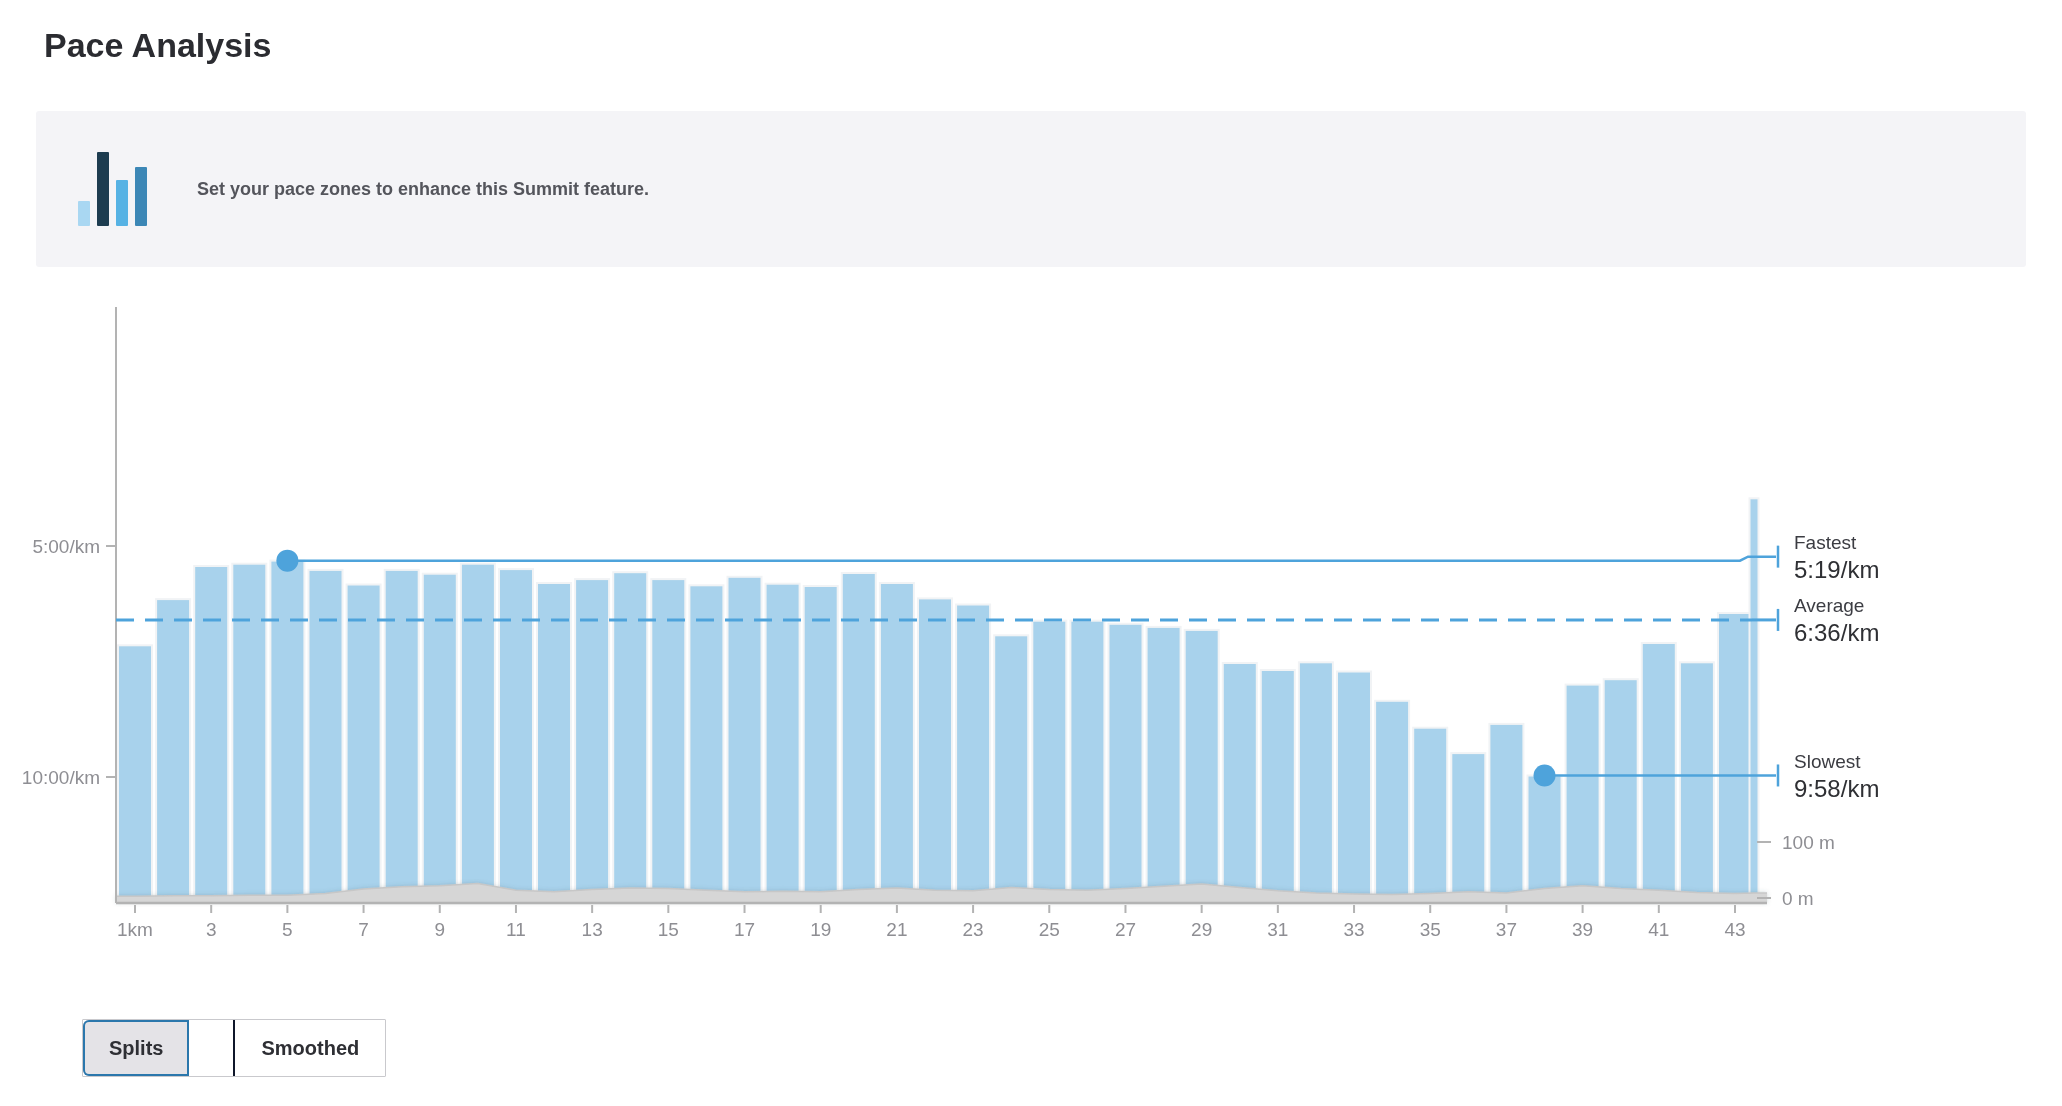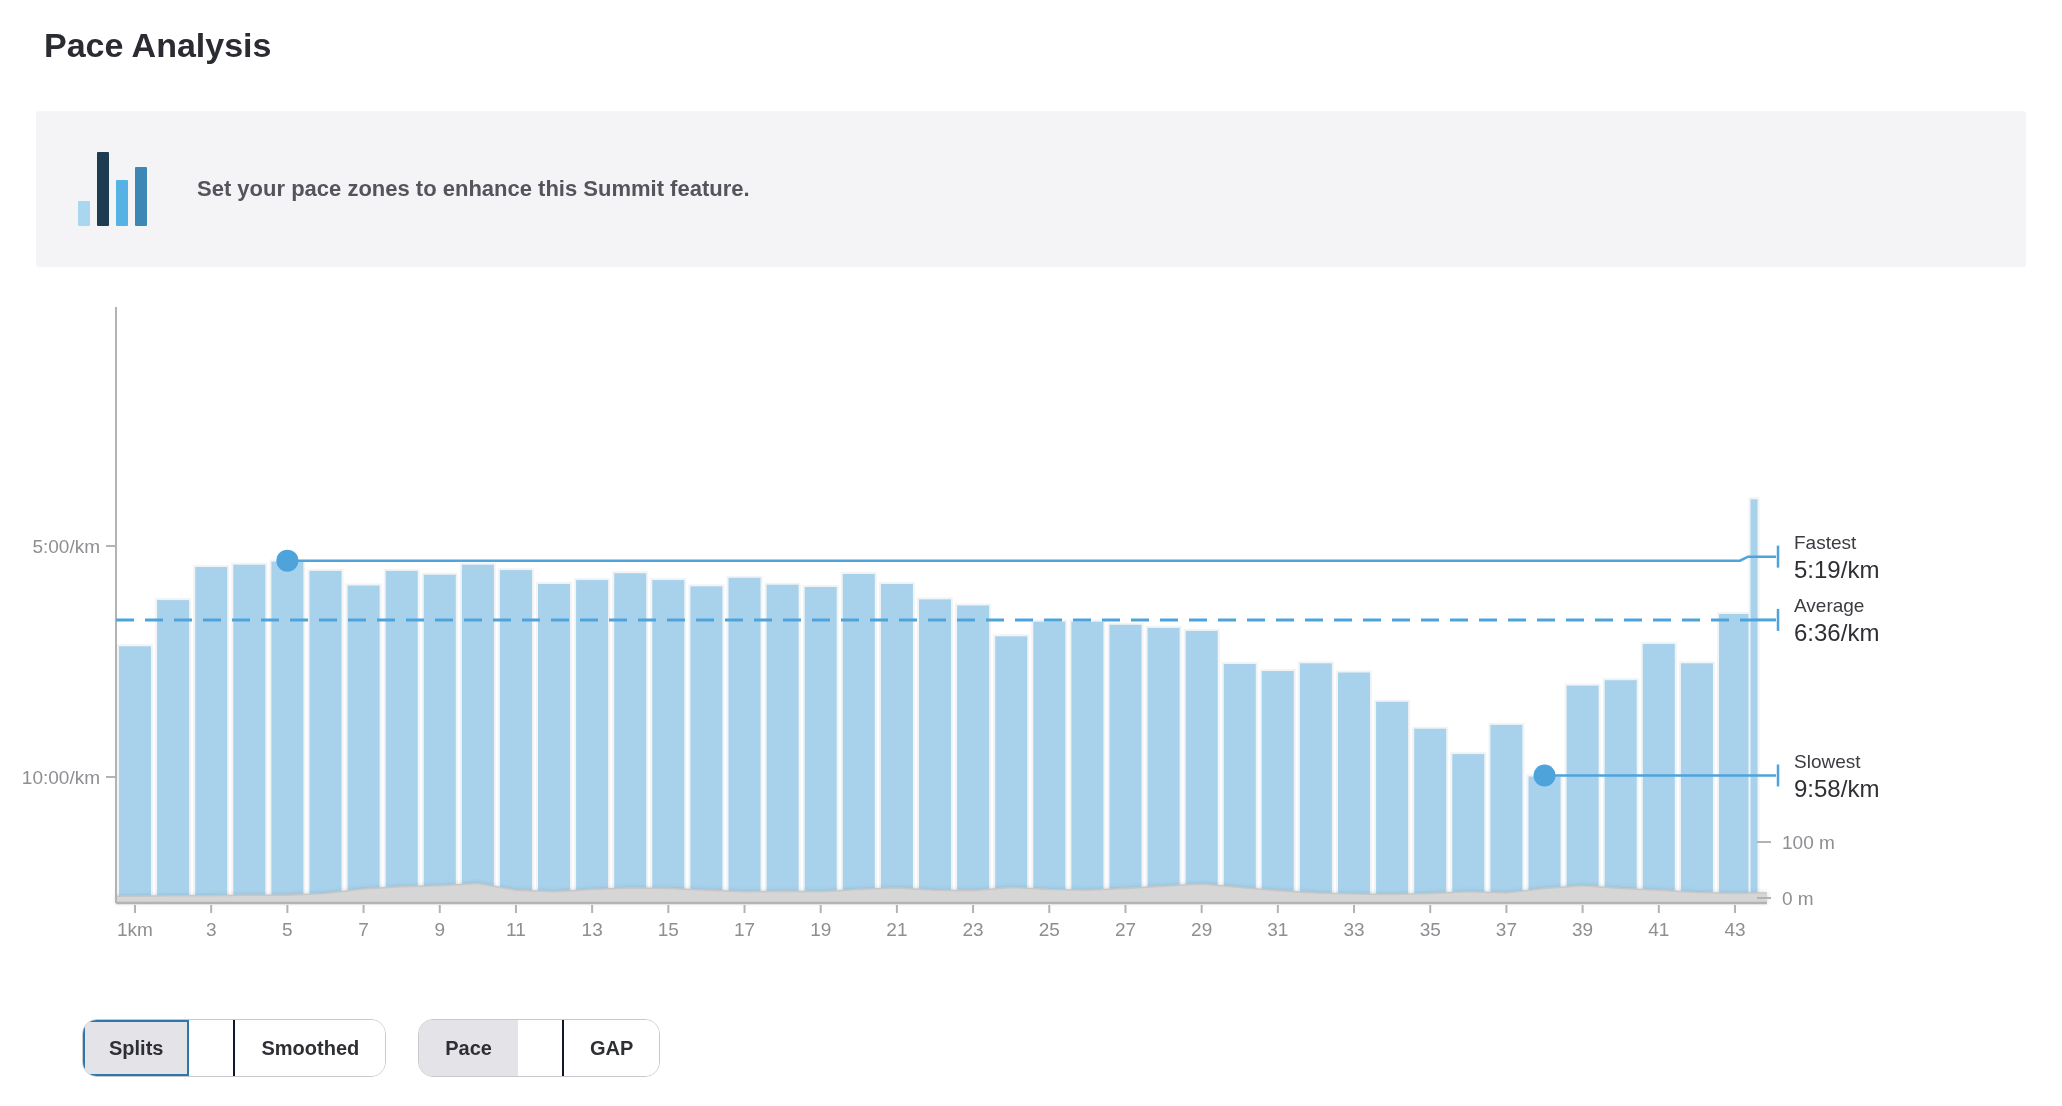--- a/index.html
+++ b/index.html
@@ -15,24 +15,24 @@
   .banner{
     position:absolute;left:36px;top:111px;width:1990px;height:156px;z-index:2;
     background:#f4f4f7;border-radius:3px;display:flex;align-items:center;
   }
   .banner-icon{display:flex;align-items:flex-end;gap:7px;margin-left:42px;height:74px;}
   .banner-icon span{width:12px;border-radius:1px;background:#ccc;}
   .banner-icon .b1{height:25px;}
   .banner-icon .b2{height:74px;}
   .banner-icon .b3{height:46px;}
   .banner-icon .b4{height:59px;}
-  .banner-text{margin-left:50px;font-size:22px;font-weight:700;color:#54555c;}
+  .banner-text{margin-left:50px;font-size:18px;font-weight:700;color:#54555c;}
   .controls{position:absolute;left:82px;top:1019px;display:flex;gap:32px;z-index:2;}
   .seg-group{
-    display:flex;border:1px solid #c9c9cd;border-radius:15px;overflow:hidden;
+    display:flex;border:1px solid #c9c9cd;border-radius:1px;overflow:hidden;
     background:#fff;height:58px;box-sizing:border-box;
   }
   .seg{
     padding:0 26px;line-height:56px;font-size:20px;font-weight:700;color:#2e2f34;
     background:#fff;border:none;font-family:"Liberation Sans",sans-serif;cursor:pointer;
   }
   .seg + .seg{border-left:2px solid #0f172a;margin-left:44px;}
   .seg.selected{background:#e4e3e7;}
   .seg.focused{box-shadow:inset 0 0 0 2px #2b77ac;border-radius:6px 0 0 6px;}
 </style>
@@ -182,17 +182,13 @@
       <text x="1794" y="761.46" font-size="19" fill="#3b3c42" text-anchor="start" dominant-baseline="central" font-family="&quot;Liberation Sans&quot;,sans-serif" font-weight="400">Slowest</text>
       <text x="1794" y="788.46" font-size="24" fill="#2f3034" text-anchor="start" dominant-baseline="central" font-family="&quot;Liberation Sans&quot;,sans-serif" font-weight="400">9:58/km</text>
     </g>
 </svg>
 
 <div class="controls">
   <div class="seg-group">
     <button class="seg selected focused">Splits</button>
     <button class="seg">Smoothed</button>
   </div>
-  <div class="seg-group">
-    <button class="seg selected">Pace</button>
-    <button class="seg">GAP</button>
-  </div>
 </div>
 
 </body></html>

